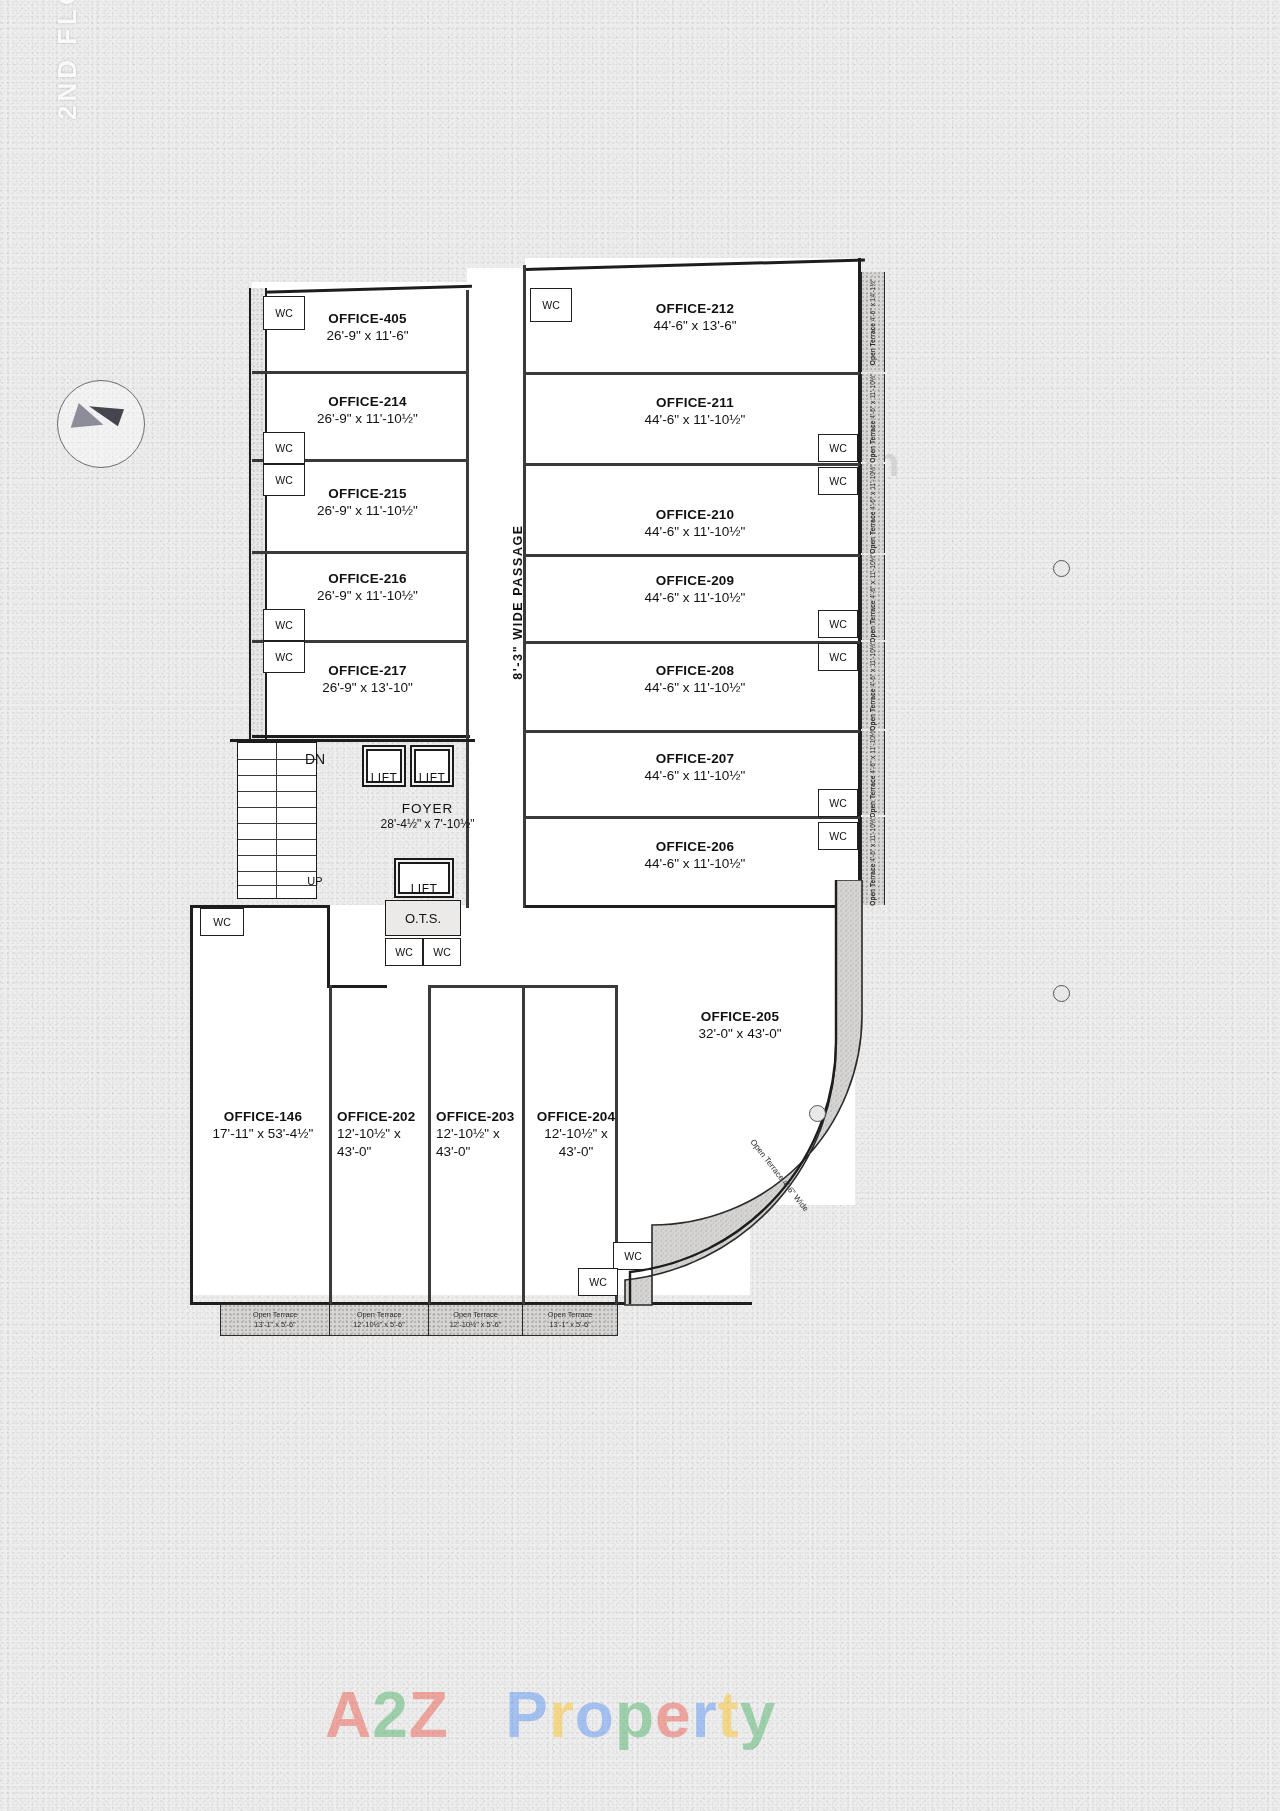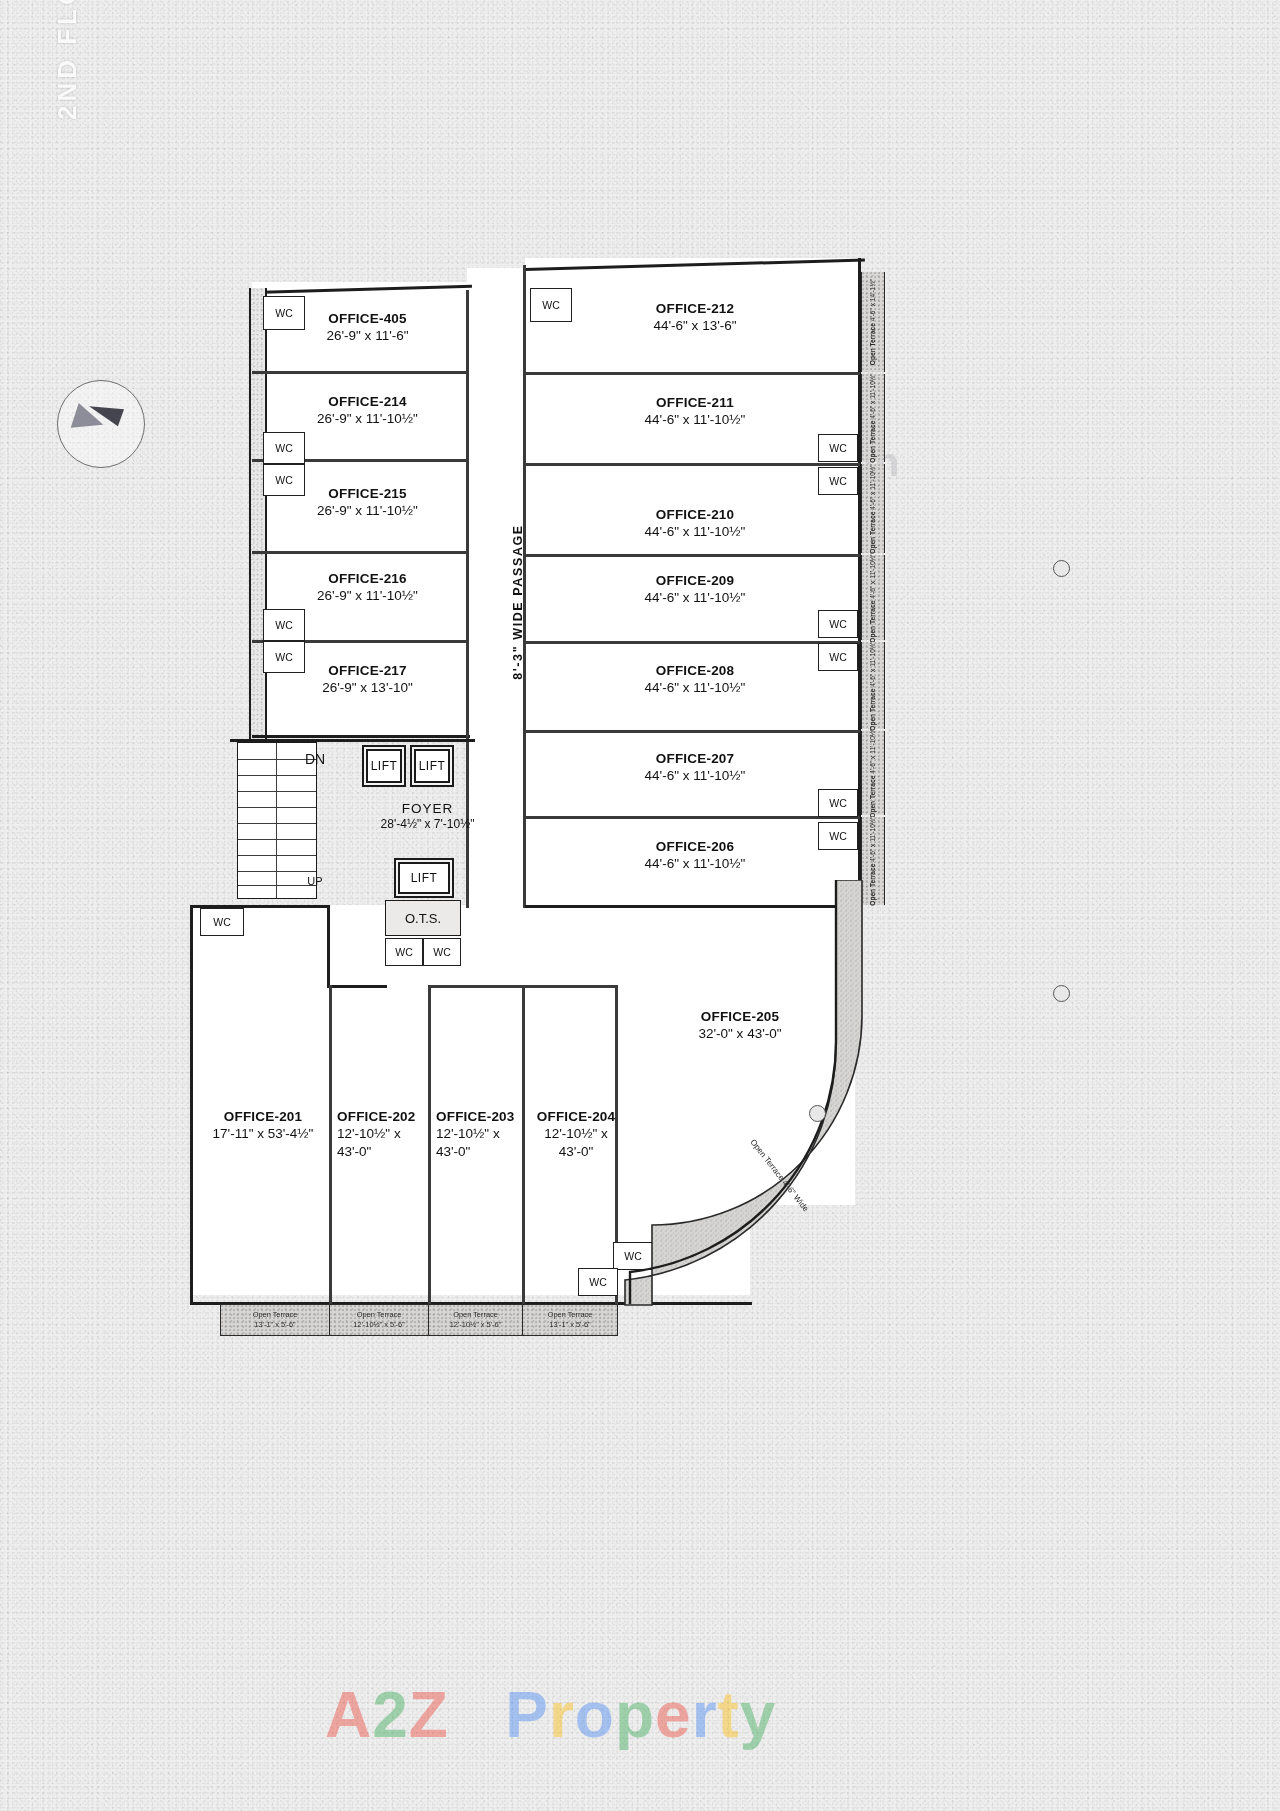--- a/index.html
+++ b/index.html
@@ -44,21 +44,21 @@
   .wall.hair{background:#3a3a3a;}
   .lbl{position:absolute;text-align:center;color:#111;line-height:1.28;}
   .lbl .n{font-weight:bold;font-size:13.5px;letter-spacing:.2px;display:block;}
   .lbl .d{font-size:13.5px;display:block;}
   .wc{position:absolute;background:#fff;border:1.6px solid #202020;
       display:flex;align-items:center;justify-content:center;
       font-size:10.5px;color:#111;}
   .liftbox{position:absolute;background:#fff;border:2px solid #1a1a1a;
       display:flex;align-items:center;justify-content:center;
       font-size:12px;letter-spacing:.5px;color:#111;}
-  .liftbox.inner{box-shadow:inset 0 0 0 2px #f2f2f2, inset 0 0 0 4px #1a1a1a;}
+  .liftbox.inner{box-shadow:inset 0 0 0 2px #f2f2f2, inset 0 0 0 4px #1a1a1a;align-items:flex-end;}
   .plainbox{position:absolute;display:flex;align-items:center;justify-content:center;
       font-size:13px;color:#111;}
 
   .vtxt{position:absolute;transform-origin:50% 50%;white-space:nowrap;}
   .rot90{transform:rotate(-90deg);}
 
   
   .terr{position:absolute;
      background-color:#d8d7d5;
      background-image:
@@ -350,21 +350,21 @@
 <div class="wall" style="left:327px;top:985px;width:60px;height:3px;"></div>
 <div class="wall" style="left:190px;top:1302px;width:562px;height:3px;"></div>
 
 <div class="wall hair" style="left:329px;top:985px;width:2.5px;height:320px;"></div>
 <div class="wall hair" style="left:428px;top:985px;width:2.5px;height:320px;"></div>
 <div class="wall hair" style="left:522px;top:985px;width:2.5px;height:320px;"></div>
 <div class="wall hair" style="left:615px;top:985px;width:2.5px;height:320px;"></div>
 <div class="wall hair" style="left:430px;top:985px;width:186px;height:2.5px;"></div>
 
 <div class="lbl" style="left:200px;top:1108px;width:126px;">
-  <span class="n">OFFICE-201</span>
+  <span class="n">OFFICE-146</span>
   <span class="d">17'-11" x 53'-4½"</span>
 </div>
 <div class="lbl" style="left:331px;top:1108px;width:96px;text-align:left;padding-left:6px;">
   <span class="n">OFFICE-202</span>
   <span class="d" style="white-space:normal;">12'-10½" x 43'-0"</span>
 </div>
 <div class="lbl" style="left:430px;top:1108px;width:92px;text-align:left;padding-left:6px;">
   <span class="n">OFFICE-203</span>
   <span class="d" style="white-space:normal;">12'-10½" x 43'-0"</span>
 </div>

